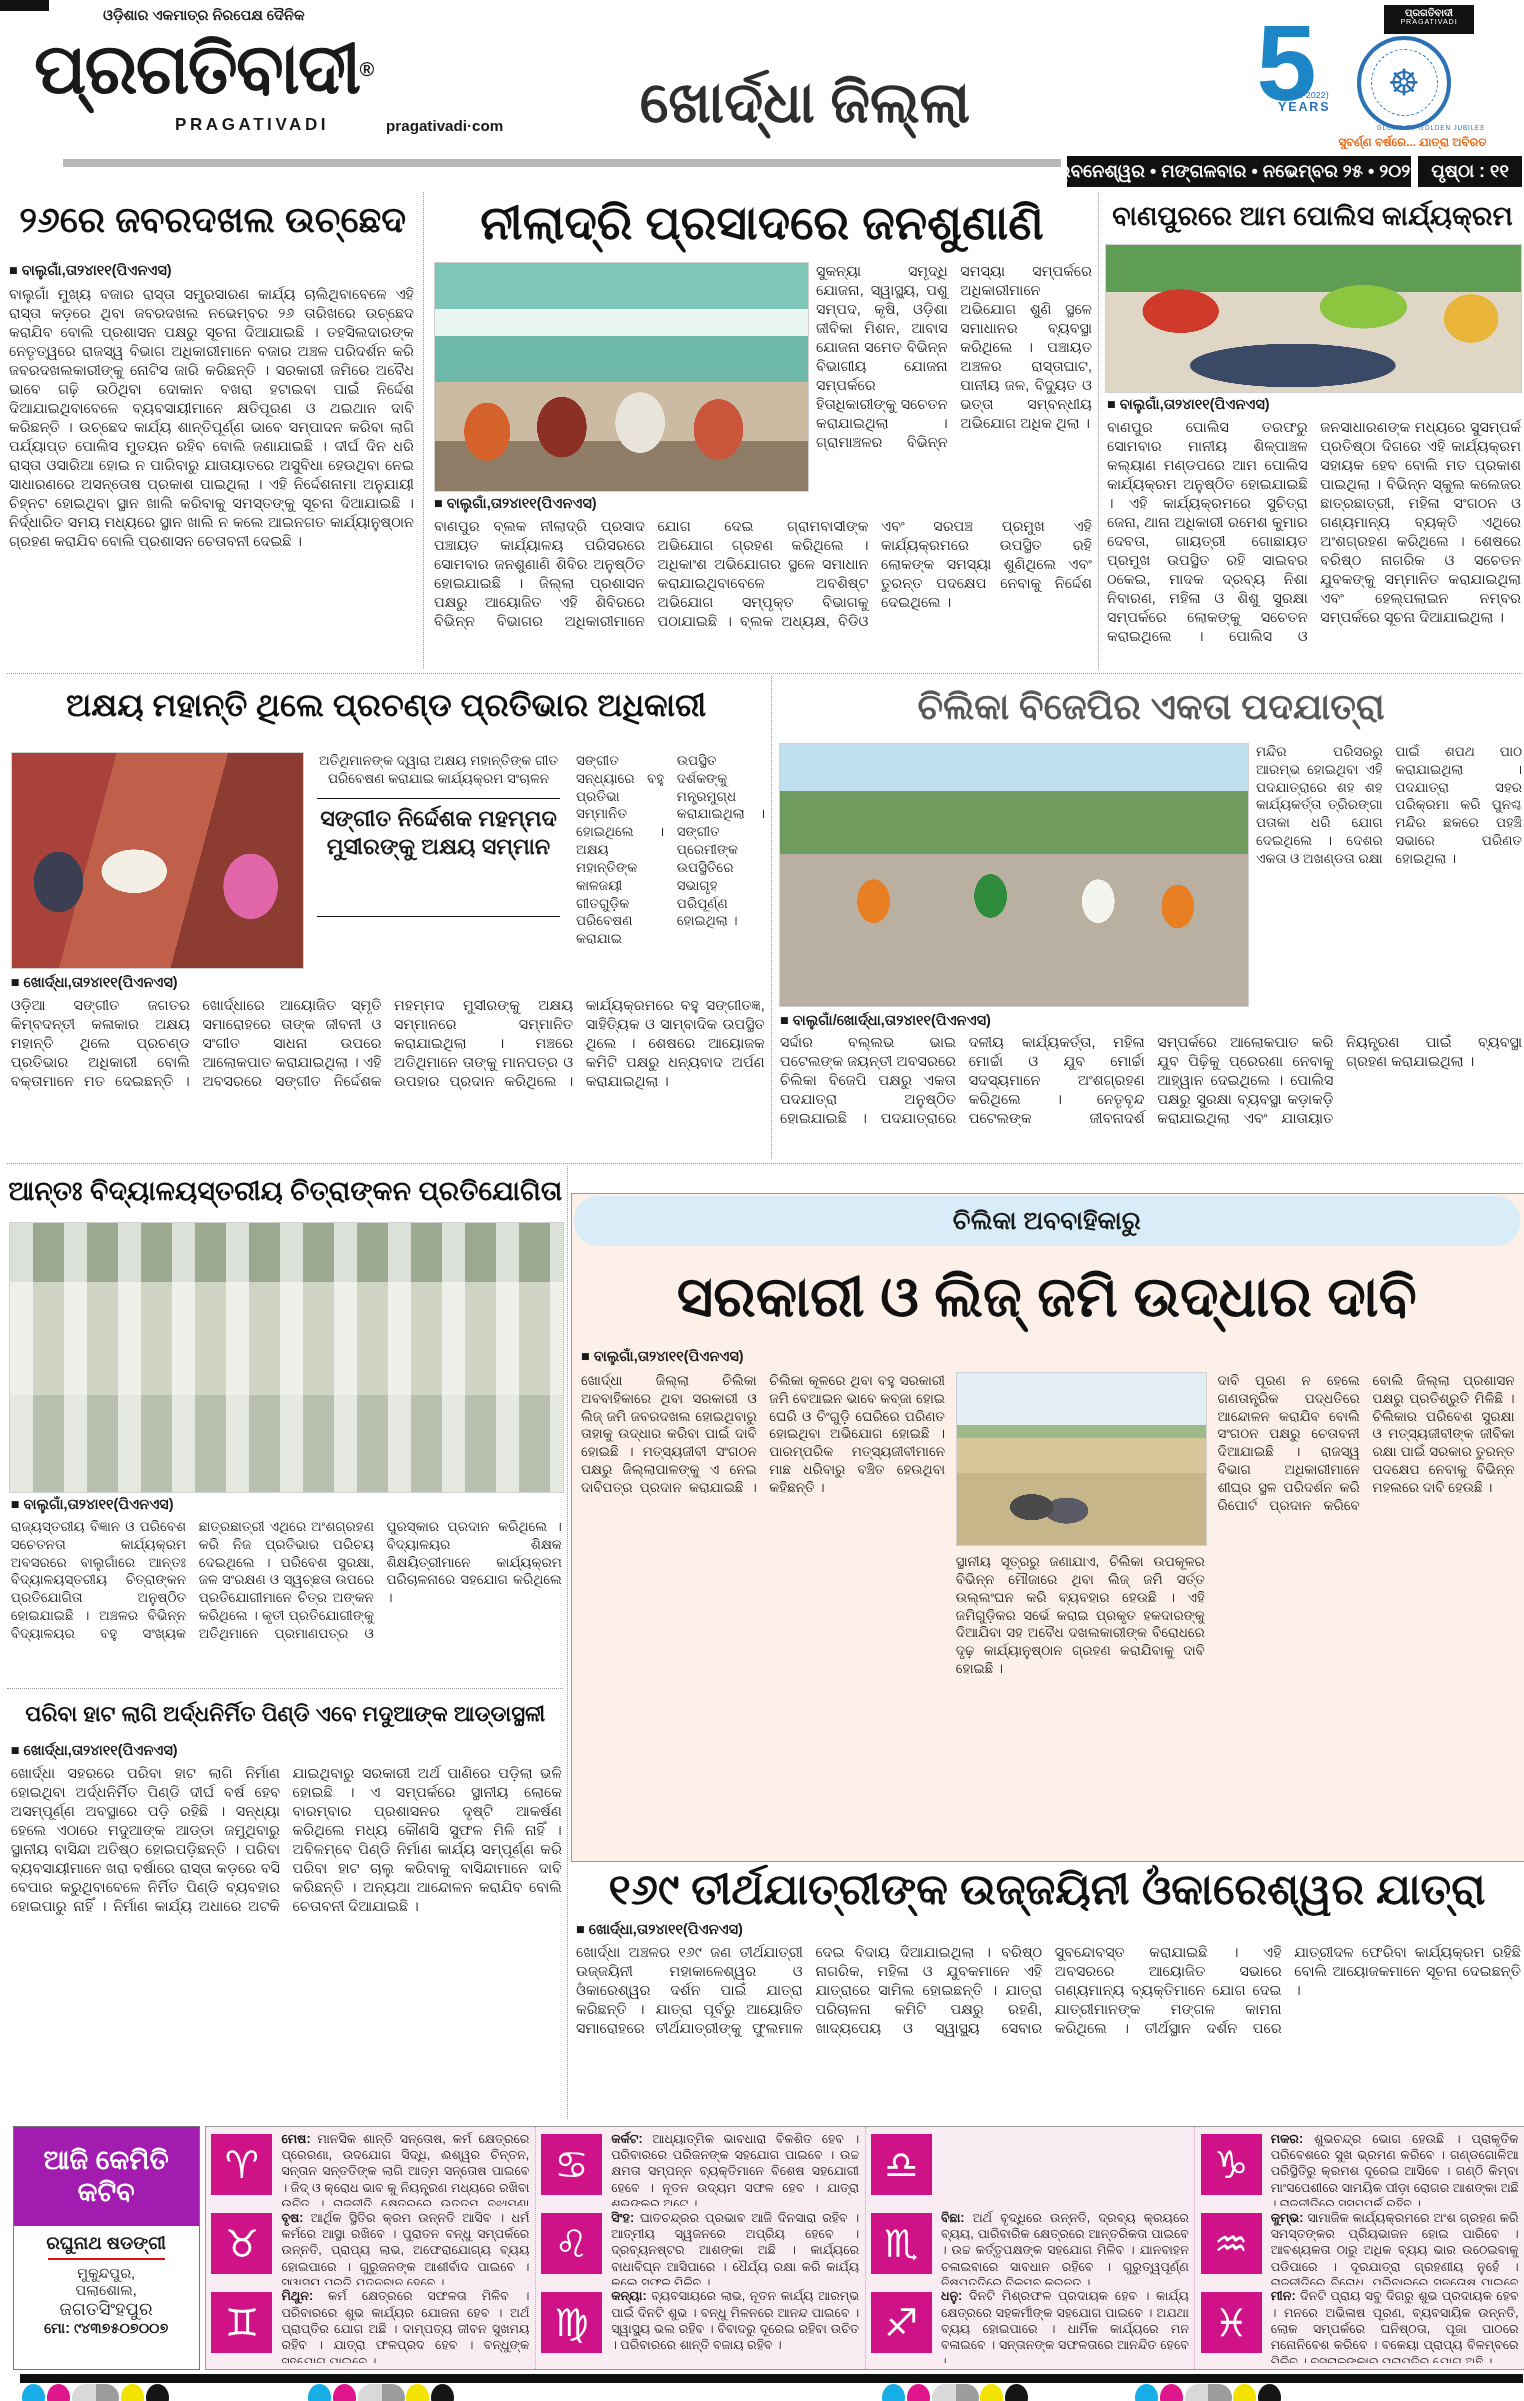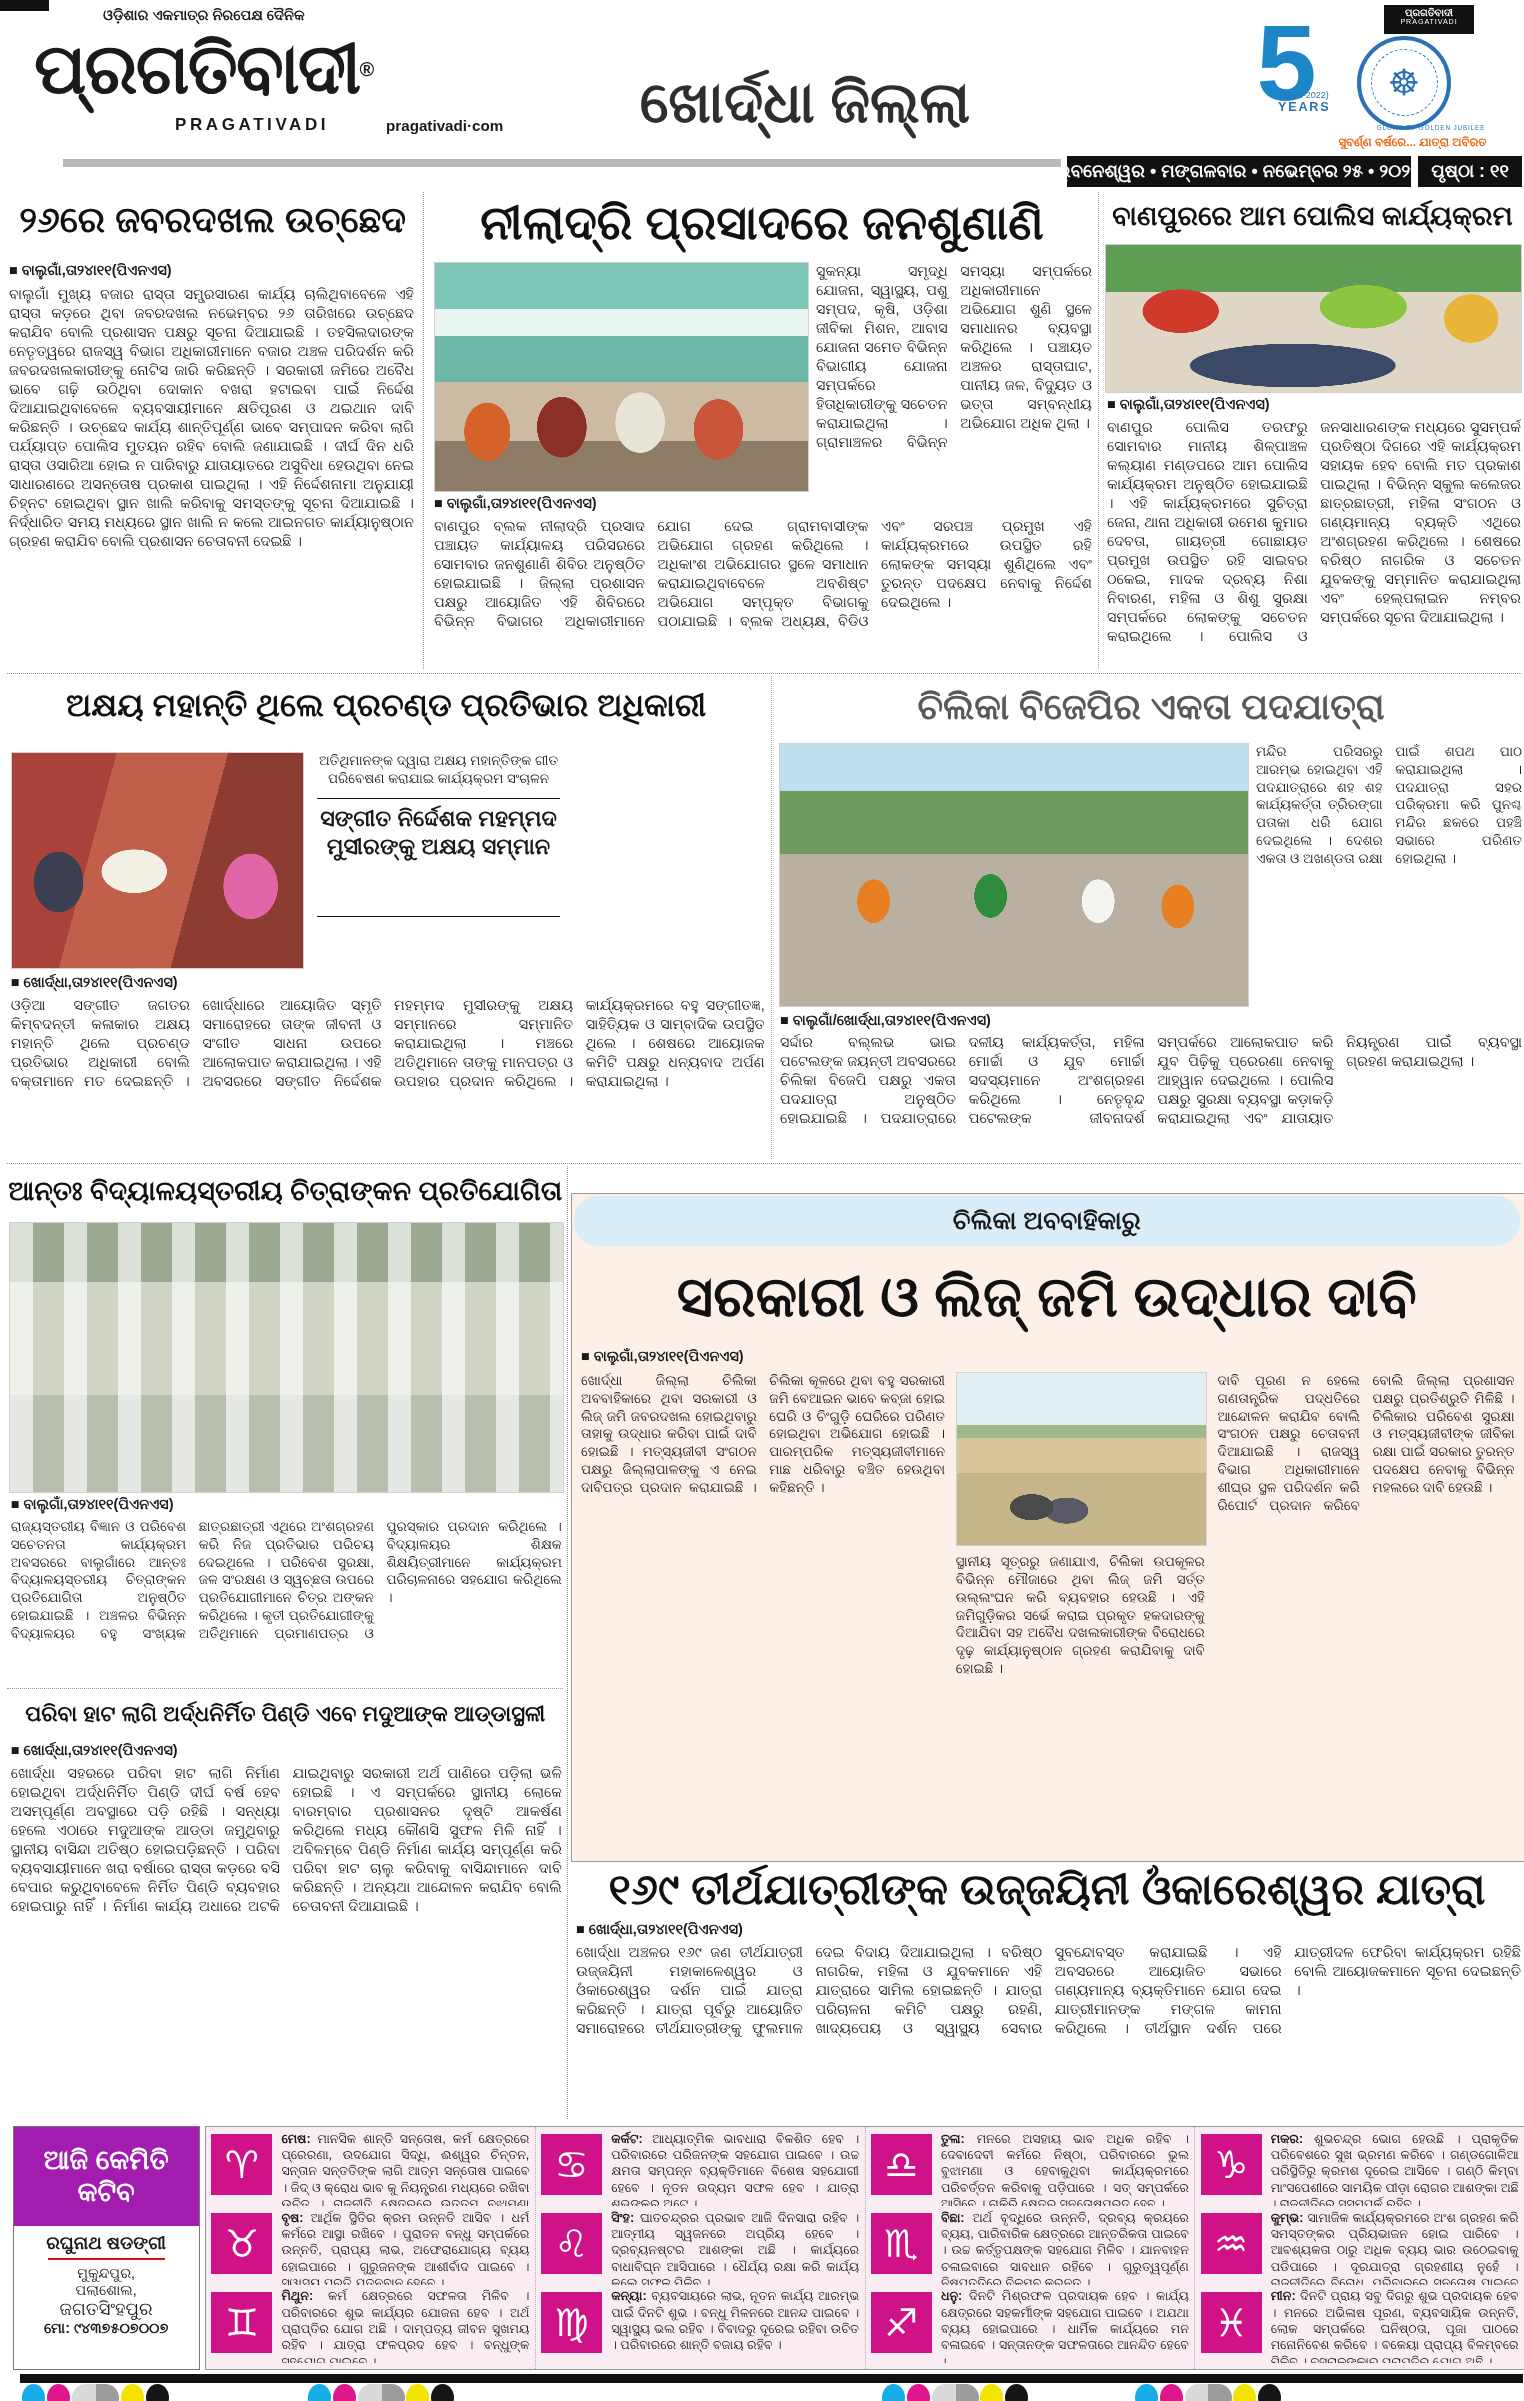--- a/index.html
+++ b/index.html
@@ -120,20 +120,21 @@
   <div class="abs vsep" style="left:771px;top:676px;height:483px;"></div>
 
   <div class="abs headline" style="left:7.2px;top:678px;width:758px;height:54px;font-size:32px;">ଅକ୍ଷୟ ମହାନ୍ତି ଥିଲେ ପ୍ରଚଣ୍ଡ ପ୍ରତିଭାର ଅଧିକାରୀ</div>
   <div class="abs photo ph-award" style="left:10.8px;top:752px;width:291px;height:215px;"></div>
   <div class="abs" style="left:310px;top:752px;width:257px;height:215px;overflow:hidden;">
     <div style="font-size:13.5px;line-height:1.3;text-align:center;height:41px;overflow:hidden;">ଅତିଥିମାନଙ୍କ ଦ୍ୱାରା ଅକ୍ଷୟ ମହାନ୍ତିଙ୍କ ଗୀତ ପରିବେଷଣ କରାଯାଇ କାର୍ଯ୍ୟକ୍ରମ ସଂଚାଳନ</div>
     <div style="border-top:1.8px solid #111;margin:5.4px 7.2px;"></div>
     <div style="font-size:22.4px;font-weight:bold;text-align:center;line-height:1.25;height:106px;overflow:hidden;">ସଙ୍ଗୀତ ନିର୍ଦ୍ଦେଶକ ମହମ୍ମଦ ମୁସୀରଙ୍କୁ ଅକ୍ଷୟ ସମ୍ମାନ</div>
     <div style="border-top:1.8px solid #111;margin:5.4px 7.2px;"></div>
   </div>
+  <div class="abs body cols2" style="left:576px;top:752px;width:189px;height:215px;font-size:13.5px;">ସଙ୍ଗୀତ ସନ୍ଧ୍ୟାରେ ବହୁ ପ୍ରତିଭା ସମ୍ମାନିତ ହୋଇଥିଲେ । ଅକ୍ଷୟ ମହାନ୍ତିଙ୍କ କାଳଜୟୀ ଗୀତଗୁଡ଼ିକ ପରିବେଷଣ କରାଯାଇ ଉପସ୍ଥିତ ଦର୍ଶକଙ୍କୁ ମନ୍ତ୍ରମୁଗ୍ଧ କରାଯାଇଥିଲା । ସଙ୍ଗୀତ ପ୍ରେମୀଙ୍କ ଉପସ୍ଥିତିରେ ସଭାଗୃହ ପରିପୂର୍ଣ୍ଣ ହୋଇଥିଲା ।</div>
   <div class="abs byline" style="left:10.8px;top:974px;width:287px;height:20px;">■ ଖୋର୍ଦ୍ଧା,ତା୨୪ା୧୧(ପିଏନଏସ)</div>
   <div class="abs body cols4" style="left:10.8px;top:996px;width:754px;height:161px;">ଓଡ଼ିଆ ସଙ୍ଗୀତ ଜଗତର କିମ୍ବଦନ୍ତୀ କଳାକାର ଅକ୍ଷୟ ମହାନ୍ତି ଥିଲେ ପ୍ରଚଣ୍ଡ ପ୍ରତିଭାର ଅଧିକାରୀ ବୋଲି ବକ୍ତାମାନେ ମତ ଦେଇଛନ୍ତି । ଖୋର୍ଦ୍ଧାରେ ଆୟୋଜିତ ସ୍ମୃତି ସମାରୋହରେ ତାଙ୍କ ଜୀବନୀ ଓ ସଂଗୀତ ସାଧନା ଉପରେ ଆଲୋକପାତ କରାଯାଇଥିଲା । ଏହି ଅବସରରେ ସଙ୍ଗୀତ ନିର୍ଦ୍ଦେଶକ ମହମ୍ମଦ ମୁସୀରଙ୍କୁ ଅକ୍ଷୟ ସମ୍ମାନରେ ସମ୍ମାନିତ କରାଯାଇଥିଲା । ମଞ୍ଚରେ ଅତିଥିମାନେ ତାଙ୍କୁ ମାନପତ୍ର ଓ ଉପହାର ପ୍ରଦାନ କରିଥିଲେ । କାର୍ଯ୍ୟକ୍ରମରେ ବହୁ ସଙ୍ଗୀତଜ୍ଞ, ସାହିତ୍ୟିକ ଓ ସାମ୍ବାଦିକ ଉପସ୍ଥିତ ଥିଲେ । ଶେଷରେ ଆୟୋଜକ କମିଟି ପକ୍ଷରୁ ଧନ୍ୟବାଦ ଅର୍ପଣ କରାଯାଇଥିଲା ।</div>
 
   <div class="abs headline" style="left:779px;top:675px;width:744px;height:63px;font-size:36px;color:#58595b;">ଚିଲିକା ବିଜେପିର ଏକତା ପଦଯାତ୍ରା</div>
   <div class="abs photo ph-march" style="left:779px;top:743px;width:468px;height:262px;"></div>
   <div class="abs body cols2" style="left:1256px;top:743px;width:266px;height:262px;font-size:13.5px;">ମନ୍ଦିର ପରିସରରୁ ଆରମ୍ଭ ହୋଇଥିବା ଏହି ପଦଯାତ୍ରାରେ ଶହ ଶହ କାର୍ଯ୍ୟକର୍ତ୍ତା ତ୍ରିରଙ୍ଗା ପତାକା ଧରି ଯୋଗ ଦେଇଥିଲେ । ଦେଶର ଏକତା ଓ ଅଖଣ୍ଡତା ରକ୍ଷା ପାଇଁ ଶପଥ ପାଠ କରାଯାଇଥିଲା । ପଦଯାତ୍ରା ସହର ପରିକ୍ରମା କରି ପୁନଶ୍ଚ ମନ୍ଦିର ଛକରେ ପହଞ୍ଚି ସଭାରେ ପରିଣତ ହୋଇଥିଲା ।</div>
   <div class="abs byline" style="left:780px;top:1012px;width:323px;height:20px;">■ ବାଲୁଗାଁ/ଖୋର୍ଦ୍ଧା,ତା୨୪ା୧୧(ପିଏନଏସ)</div>
   <div class="abs body cols4" style="left:780px;top:1033px;width:742px;height:126px;">ସର୍ଦ୍ଦାର ବଲ୍ଲଭ ଭାଇ ପଟେଲଙ୍କ ଜୟନ୍ତୀ ଅବସରରେ ଚିଲିକା ବିଜେପି ପକ୍ଷରୁ ଏକତା ପଦଯାତ୍ରା ଅନୁଷ୍ଠିତ ହୋଇଯାଇଛି । ପଦଯାତ୍ରାରେ ଦଳୀୟ କାର୍ଯ୍ୟକର୍ତ୍ତା, ମହିଳା ମୋର୍ଚ୍ଚା ଓ ଯୁବ ମୋର୍ଚ୍ଚା ସଦସ୍ୟମାନେ ଅଂଶଗ୍ରହଣ କରିଥିଲେ । ନେତୃବୃନ୍ଦ ପଟେଲଙ୍କ ଜୀବନାଦର୍ଶ ସମ୍ପର୍କରେ ଆଲୋକପାତ କରି ଯୁବ ପିଢ଼ିକୁ ପ୍ରେରଣା ନେବାକୁ ଆହ୍ୱାନ ଦେଇଥିଲେ । ପୋଲିସ ପକ୍ଷରୁ ସୁରକ୍ଷା ବ୍ୟବସ୍ଥା କଡ଼ାକଡ଼ି କରାଯାଇଥିଲା ଏବଂ ଯାତାୟାତ ନିୟନ୍ତ୍ରଣ ପାଇଁ ବ୍ୟବସ୍ଥା ଗ୍ରହଣ କରାଯାଇଥିଲା ।</div>
 
   <div class="abs hsep" style="left:7.2px;top:1163px;width:1515px;"></div>
@@ -205,21 +206,20 @@
         <div class="ztext"><b>ସିଂହ:</b> <span>ଘାତଚନ୍ଦ୍ରର ପ୍ରଭାବ ଆଜି ଦିନସାରା ରହିବ । ଆତ୍ମୀୟ ସ୍ୱଜନରେ ଅପ୍ରିୟ ହେବେ । ଦ୍ରବ୍ୟନଷ୍ଟର ଆଶଙ୍କା ଅଛି । କାର୍ଯ୍ୟରେ ବାଧାବିଘ୍ନ ଆସିପାରେ । ଧୈର୍ଯ୍ୟ ରକ୍ଷା କରି କାର୍ଯ୍ୟ କଲେ ସୁଫଳ ମିଳିବ ।</span></div>
       </div>
       <div class="zcell">
         <div class="zicon">♍</div>
         <div class="ztext"><b>କନ୍ୟା:</b> <span>ବ୍ୟବସାୟରେ ଲାଭ, ନୂତନ କାର୍ଯ୍ୟ ଆରମ୍ଭ ପାଇଁ ଦିନଟି ଶୁଭ । ବନ୍ଧୁ ମିଳନରେ ଆନନ୍ଦ ପାଇବେ । ସ୍ୱାସ୍ଥ୍ୟ ଭଲ ରହିବ । ବିବାଦରୁ ଦୂରେଇ ରହିବା ଉଚିତ । ପରିବାରରେ ଶାନ୍ତି ବଜାୟ ରହିବ ।</span></div>
       </div>
     </div>
     <div class="zcol">
       <div class="zcell">
         <div class="zicon">♎</div>
-        <div class="ztext"><b>ତୁଳା:</b> <span>ମନରେ ଅସହାୟ ଭାବ ଅଧିକ ରହିବ । ଦେବାଦେବୀ କର୍ମରେ ନିଷ୍ଠା, ପରିବାରରେ ଭୁଲ ବୁଝାମଣା ଓ ହେବାକୁଥିବା କାର୍ଯ୍ୟକ୍ରମରେ ପରିବର୍ତ୍ତନ କରିବାକୁ ପଡ଼ିପାରେ । ସତ୍ ସମ୍ପର୍କରେ ଆସିବେ । ଚାକିରି କ୍ଷେତ୍ର ସନ୍ତୋଷପ୍ରଦ ହେବ ।</span></div>
       </div>
       <div class="zcell">
         <div class="zicon">♏</div>
         <div class="ztext"><b>ବିଛା:</b> <span>ଅର୍ଥ ବୃଦ୍ଧିରେ ଉନ୍ନତି, ଦ୍ରବ୍ୟ କ୍ରୟରେ ବ୍ୟୟ, ପାରିବାରିକ କ୍ଷେତ୍ରରେ ଆନ୍ତରିକତା ପାଇବେ । ଉଚ୍ଚ କର୍ତ୍ତୃପକ୍ଷଙ୍କ ସହଯୋଗ ମିଳିବ । ଯାନବାହନ ଚଳାଇବାରେ ସାବଧାନ ରହିବେ । ଗୁରୁତ୍ୱପୂର୍ଣ୍ଣ ନିଷ୍ପତ୍ତିରେ ବିଳମ୍ବ କରନ୍ତୁ ।</span></div>
       </div>
       <div class="zcell">
         <div class="zicon">♐</div>
         <div class="ztext"><b>ଧନୁ:</b> <span>ଦିନଟି ମିଶ୍ରଫଳ ପ୍ରଦାୟକ ହେବ । କାର୍ଯ୍ୟ କ୍ଷେତ୍ରରେ ସହକର୍ମୀଙ୍କ ସହଯୋଗ ପାଇବେ । ଅଯଥା ବ୍ୟୟ ହୋଇପାରେ । ଧାର୍ମିକ କାର୍ଯ୍ୟରେ ମନ ବଳାଇବେ । ସନ୍ତାନଙ୍କ ସଫଳତାରେ ଆନନ୍ଦିତ ହେବେ ।</span></div>
       </div>
     </div>

